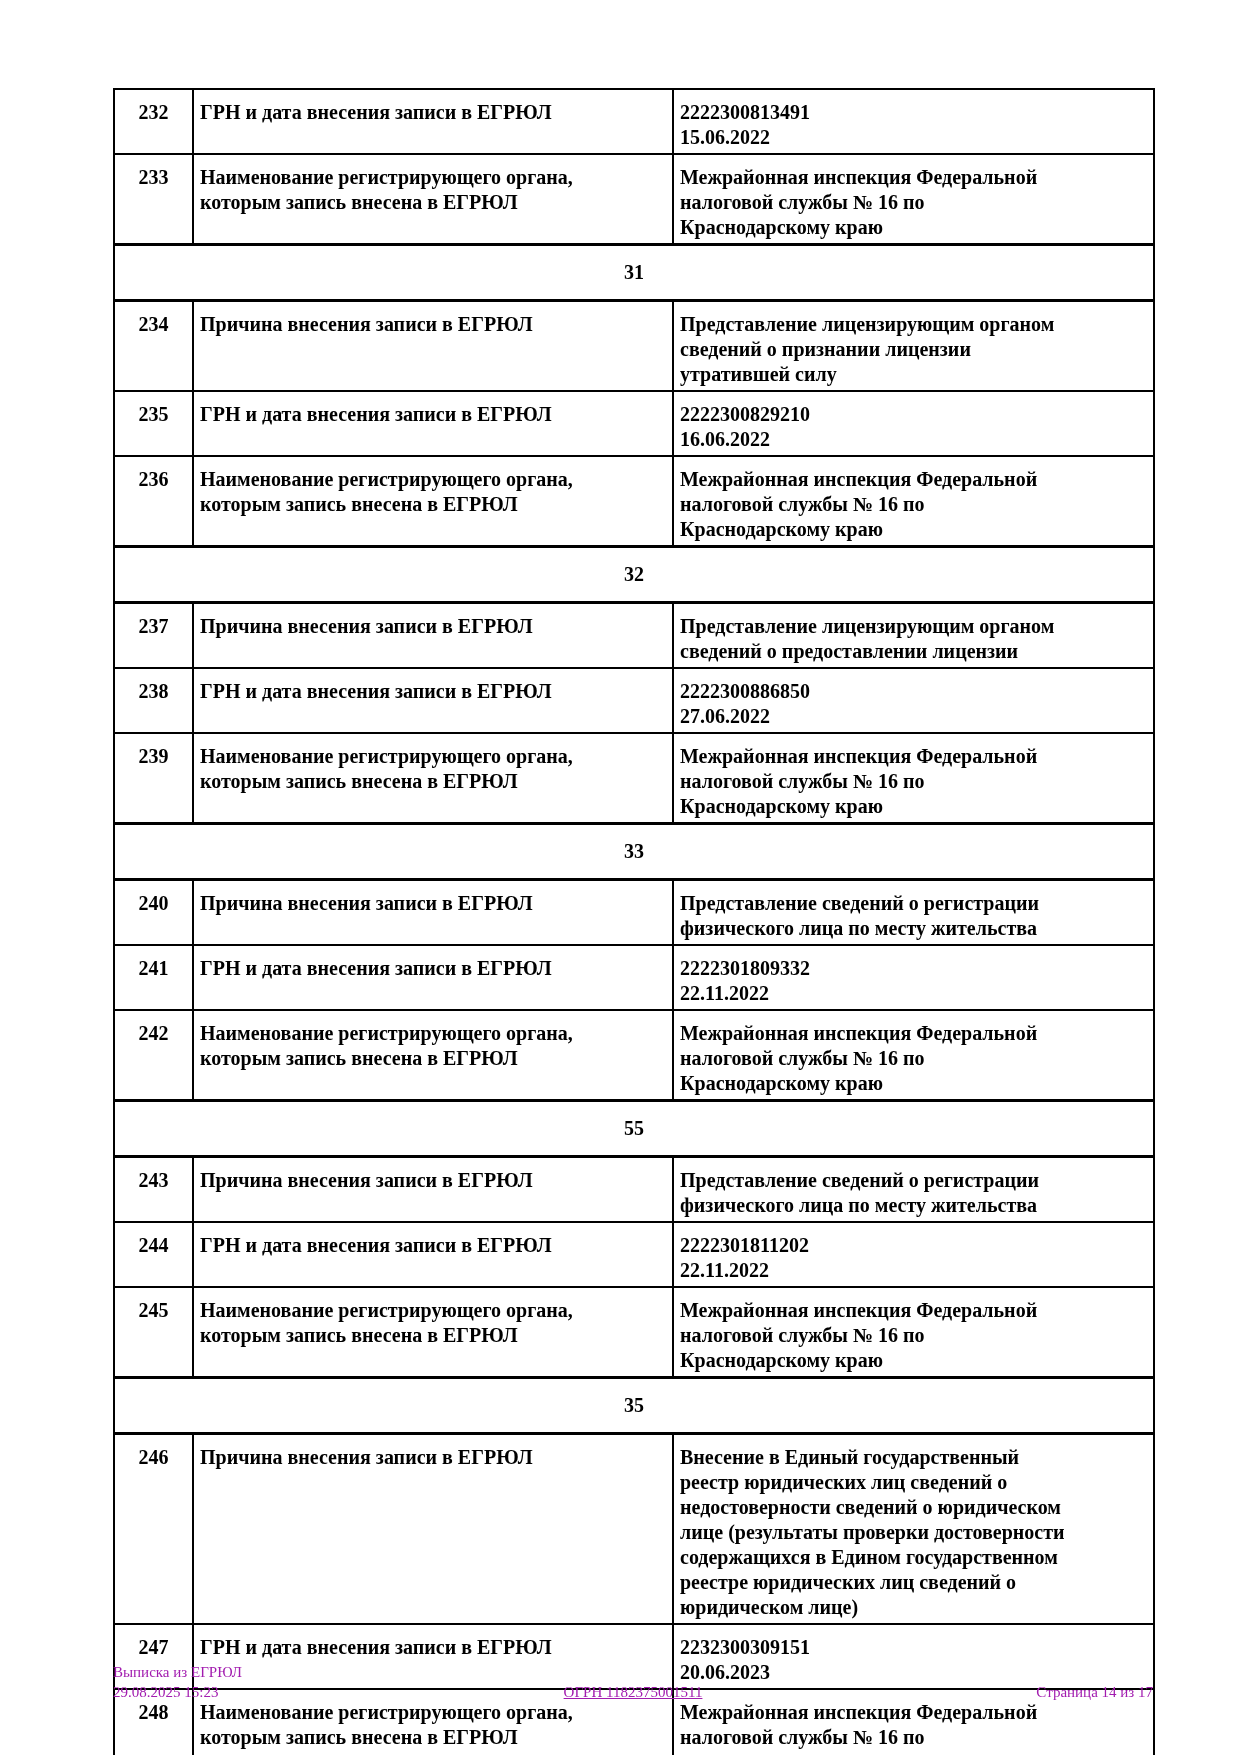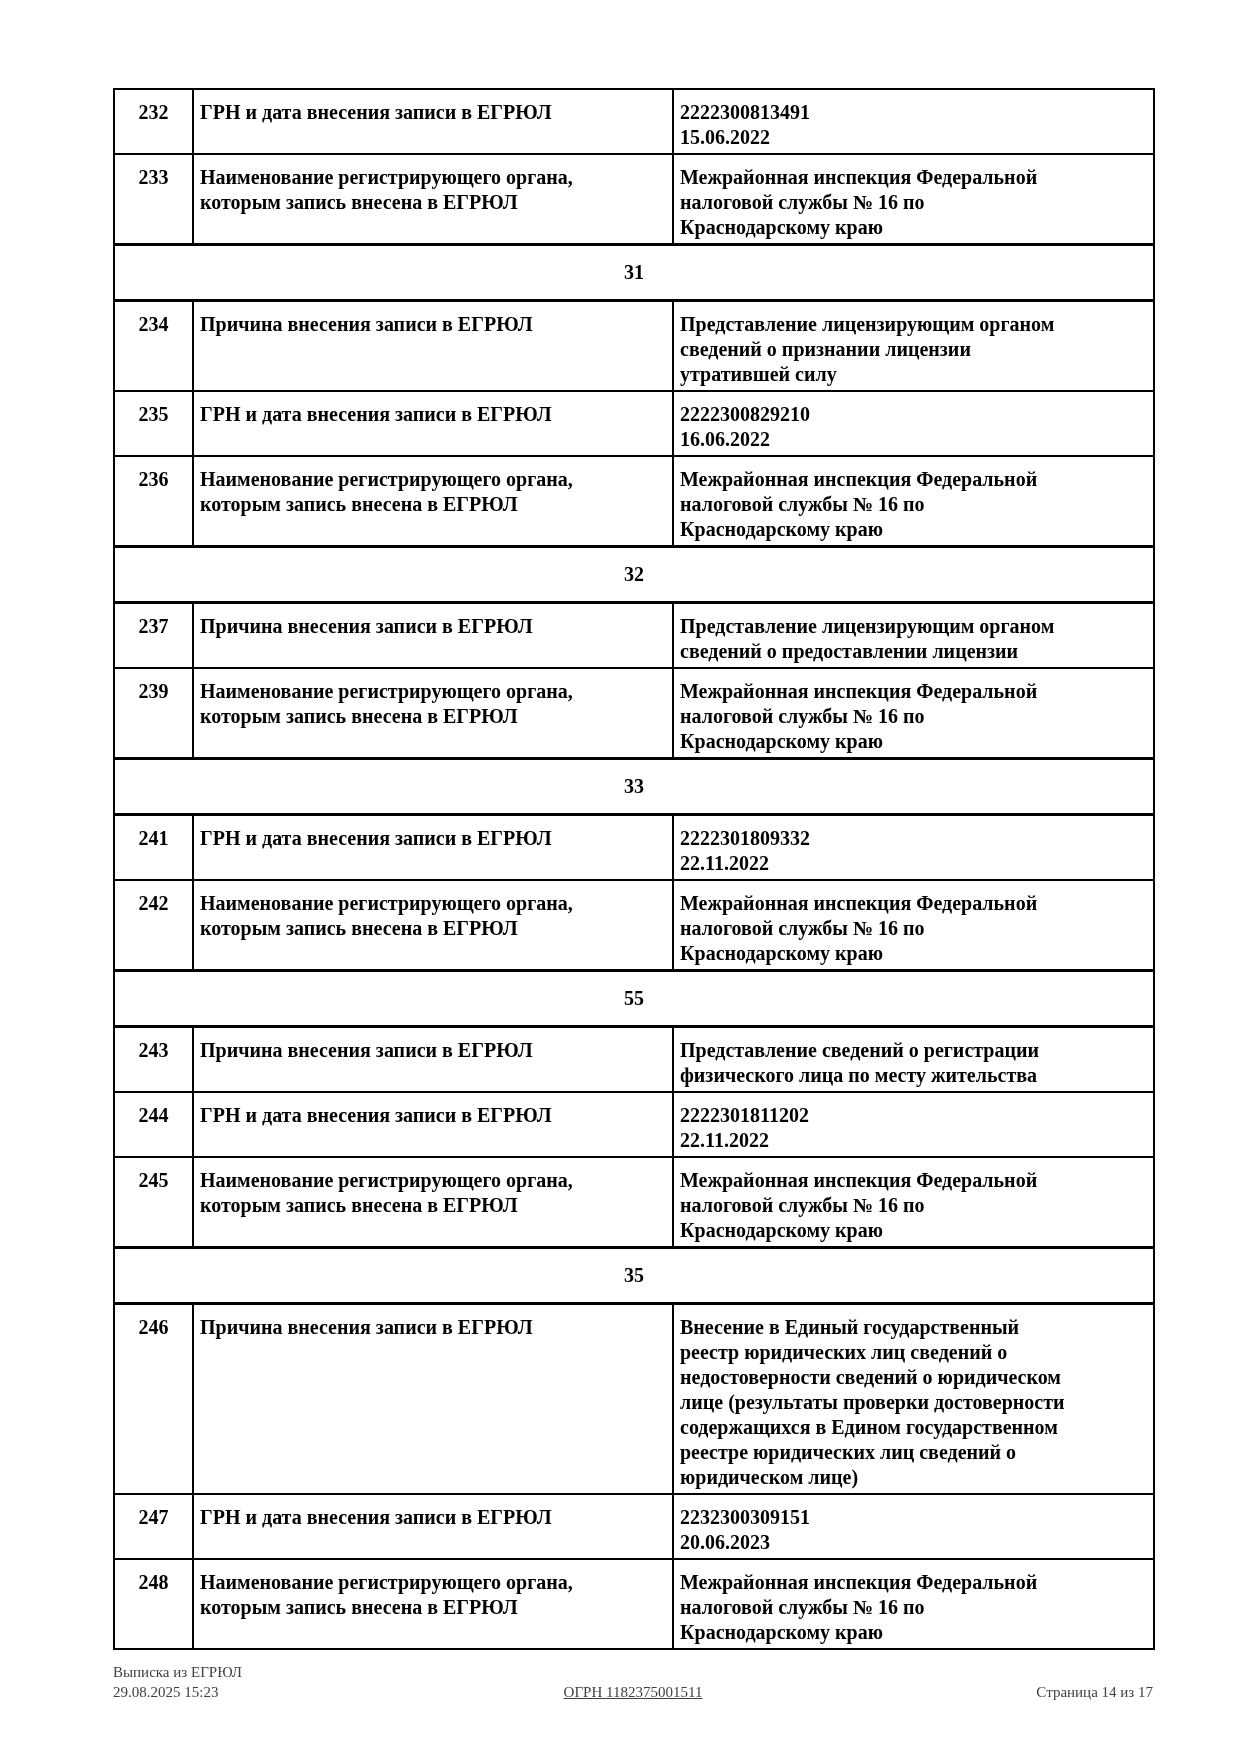--- a/index.html
+++ b/index.html
@@ -51,21 +51,21 @@
     white-space: normal;
     padding: 14px 4px;
   }
   .footer {
     position: absolute;
     left: 113px;
     top: 1662px;
     width: 1040px;
     font-size: 15px;
     line-height: 20px;
-    color: #404040;
+    color: #a21caf;
   }
   .footer-line2 {
     display: flex;
     flex-direction: row;
     align-items: baseline;
   }
   .footer-line2 .fl { flex: 1; text-align: left; }
   .footer-line2 .fc { flex: 1; text-align: center; text-decoration: underline; }
   .footer-line2 .fr { flex: 1; text-align: right; }
 </style>
@@ -122,29 +122,41 @@
         <tr class="section-row">
           <td colspan="3">32</td>
         </tr>
         <tr>
           <td class="num">237</td>
           <td class="label">Причина внесения записи в ЕГРЮЛ</td>
           <td class="value">Представление лицензирующим органом
 сведений о предоставлении лицензии</td>
         </tr>
         <tr>
+          <td class="num">238</td>
+          <td class="label">ГРН и дата внесения записи в ЕГРЮЛ</td>
+          <td class="value">2222300886850
+27.06.2022</td>
+        </tr>
+        <tr>
           <td class="num">239</td>
           <td class="label">Наименование регистрирующего органа,
 которым запись внесена в ЕГРЮЛ</td>
           <td class="value">Межрайонная инспекция Федеральной
 налоговой службы № 16 по
 Краснодарскому краю</td>
         </tr>
         <tr class="section-row">
           <td colspan="3">33</td>
+        </tr>
+        <tr>
+          <td class="num">240</td>
+          <td class="label">Причина внесения записи в ЕГРЮЛ</td>
+          <td class="value">Представление сведений о регистрации
+физического лица по месту жительства</td>
         </tr>
         <tr>
           <td class="num">241</td>
           <td class="label">ГРН и дата внесения записи в ЕГРЮЛ</td>
           <td class="value">2222301809332
 22.11.2022</td>
         </tr>
         <tr>
           <td class="num">242</td>
           <td class="label">Наименование регистрирующего органа,

